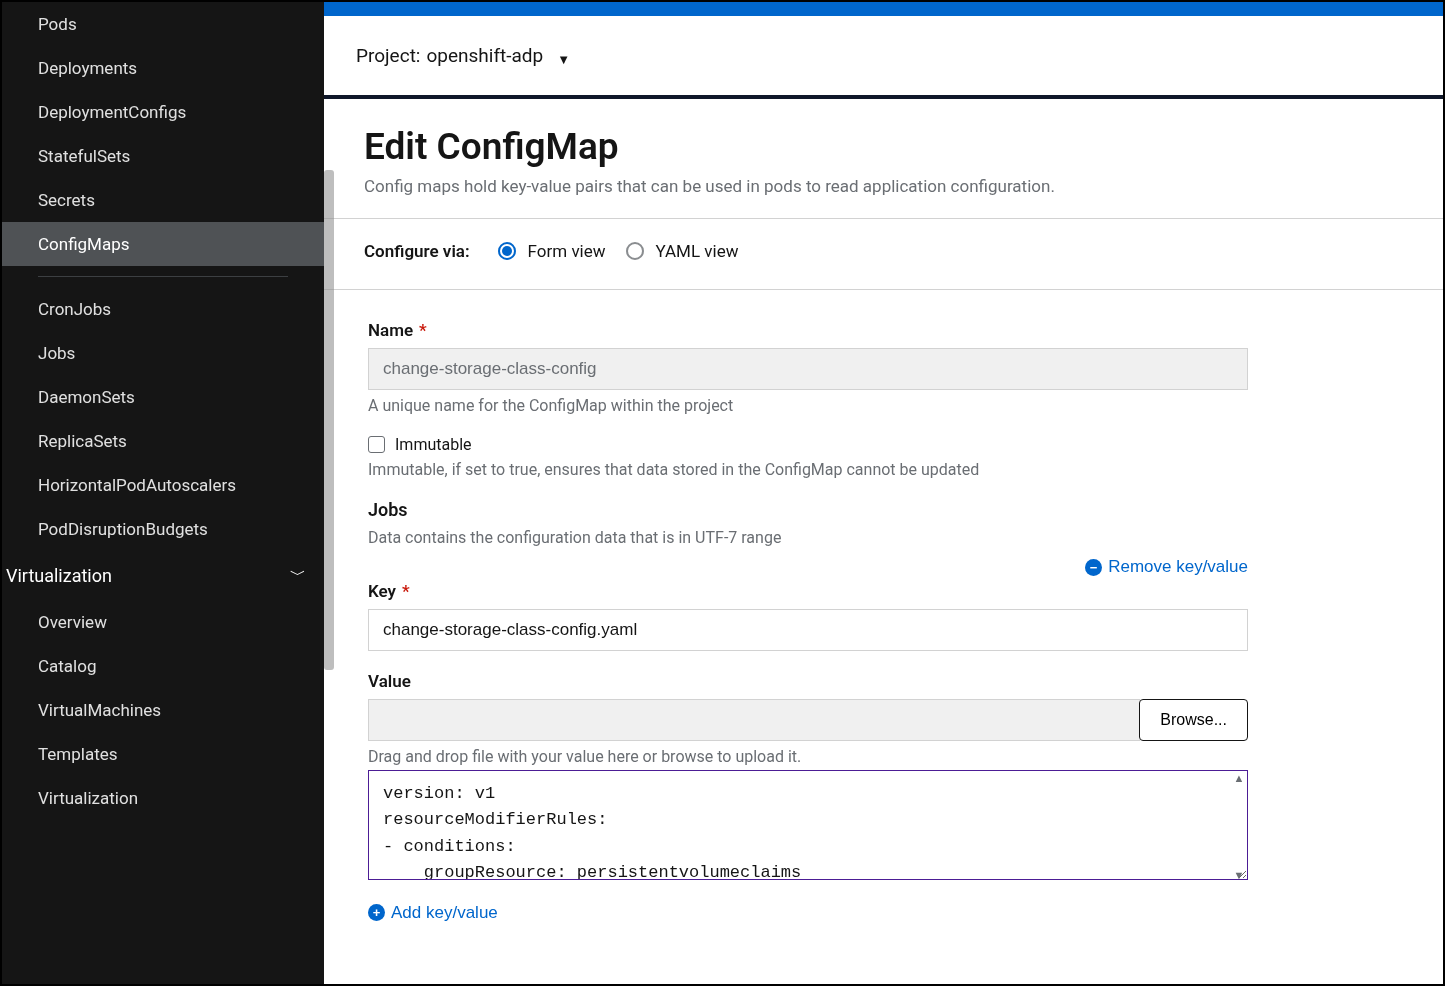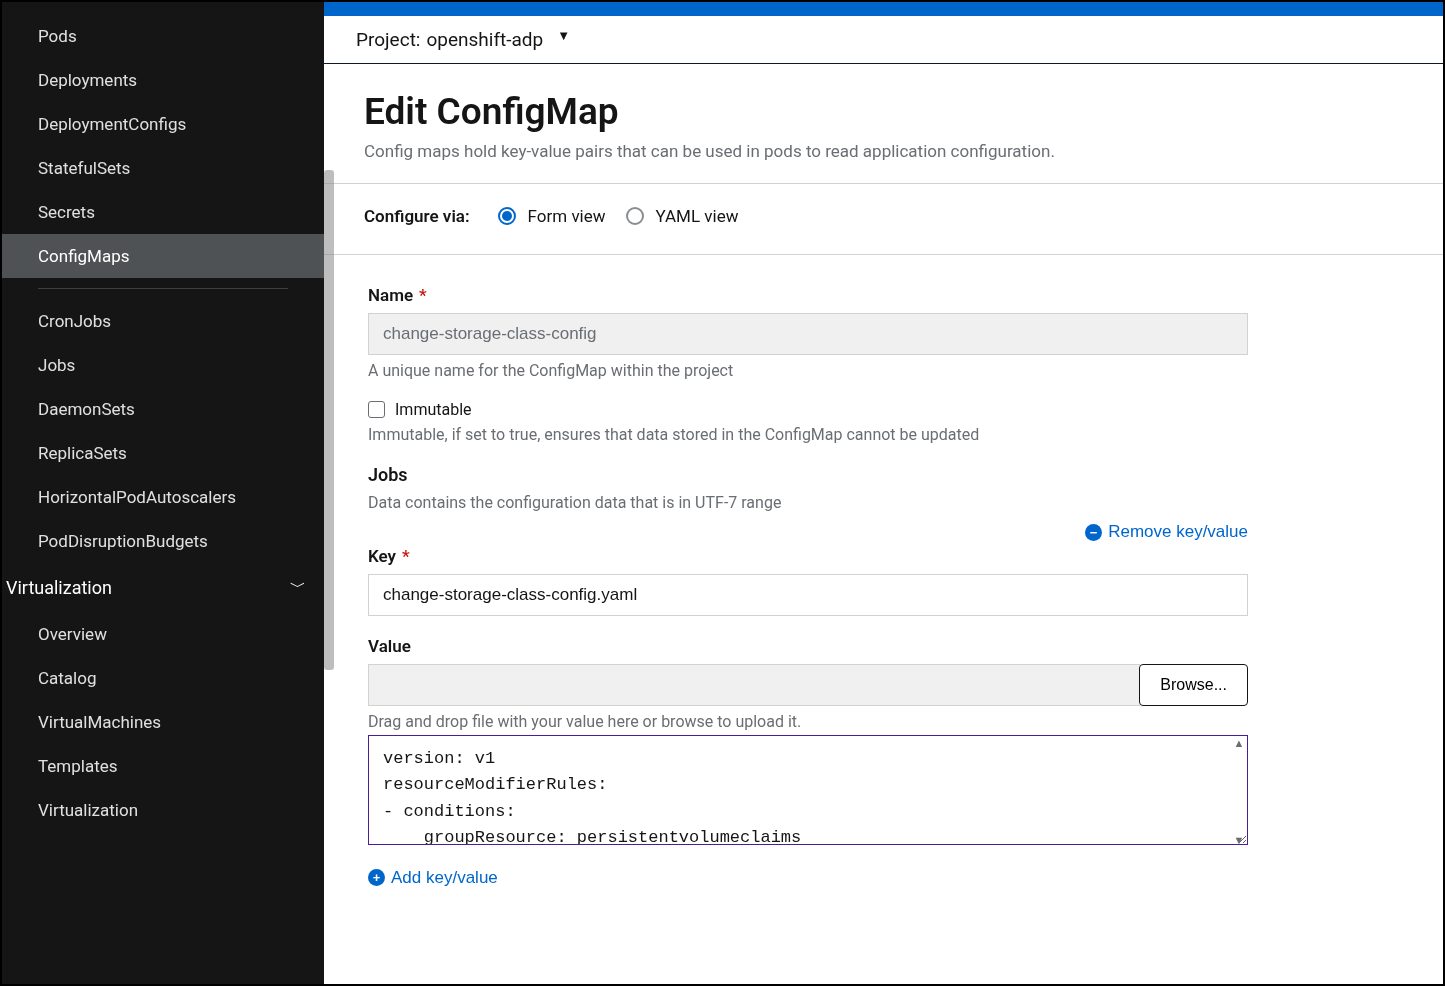--- a/index.html
+++ b/index.html
@@ -11,21 +11,20 @@
   height: 986px;
   overflow: hidden;
   display: flex;
   border: 2px solid #000;
 }
 .sidebar {
   width: 322px;
   background: #151515;
   color: #fff;
   flex-shrink: 0;
-  padding-top: 12px;
   overflow-y: auto;
   font-size: 17px;
 }
 .sidebar-item {
   padding: 12px 16px 12px 36px;
   cursor: pointer;
   color: #e0e0e0;
 }
 .sidebar-item.active { background: #4f5255; color: #fff; }
 .sidebar-divider {
@@ -47,24 +46,24 @@
   flex-direction: column;
   overflow: hidden;
   position: relative;
 }
 .bluebar {
   height: 14px;
   background: #0066cc;
   width: 100%;
 }
 .project-row {
-  padding: 12px 32px;
-  border-bottom: 1px solid #0f172a;
-  display: flex;
-  align-items: flex-start;
+  padding: 28px 32px;
+  border-bottom: 4px solid #0f172a;
+  display: flex;
+  align-items: flex-end;
   font-size: 19px;
 }
 .project-row .label { color: #151515; }
 .project-row .caret { margin-left: 14px; font-size: 13px; color: #151515; }
 .content {
   padding: 26px 40px 20px 40px;
   overflow-y: auto;
   flex: 1;
 }
 h1 { font-size: 37px; font-weight: 600; margin-bottom: 8px; }

